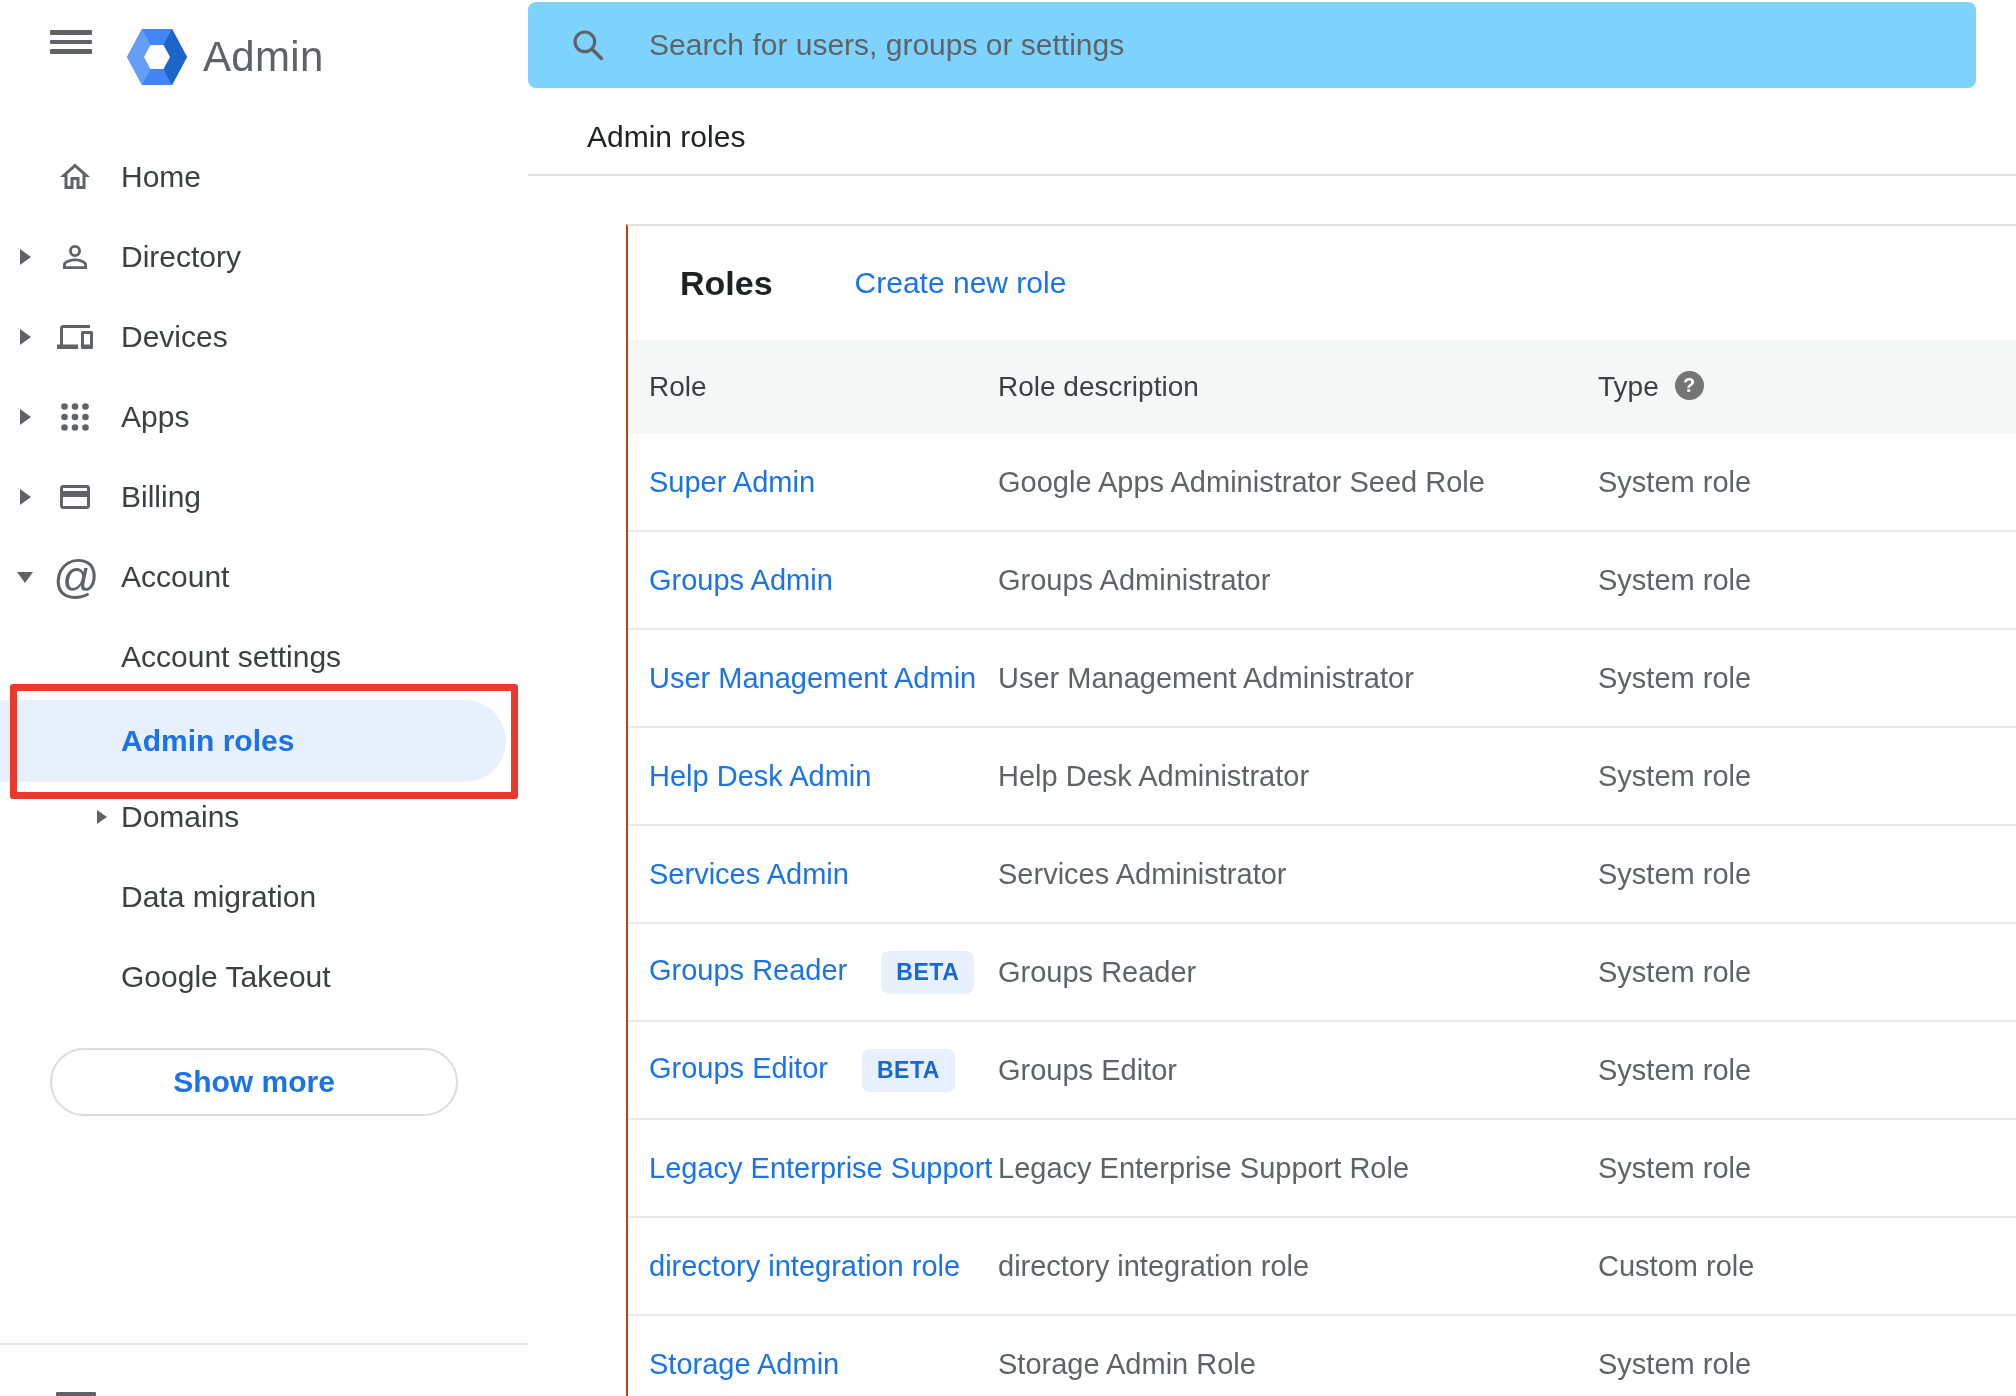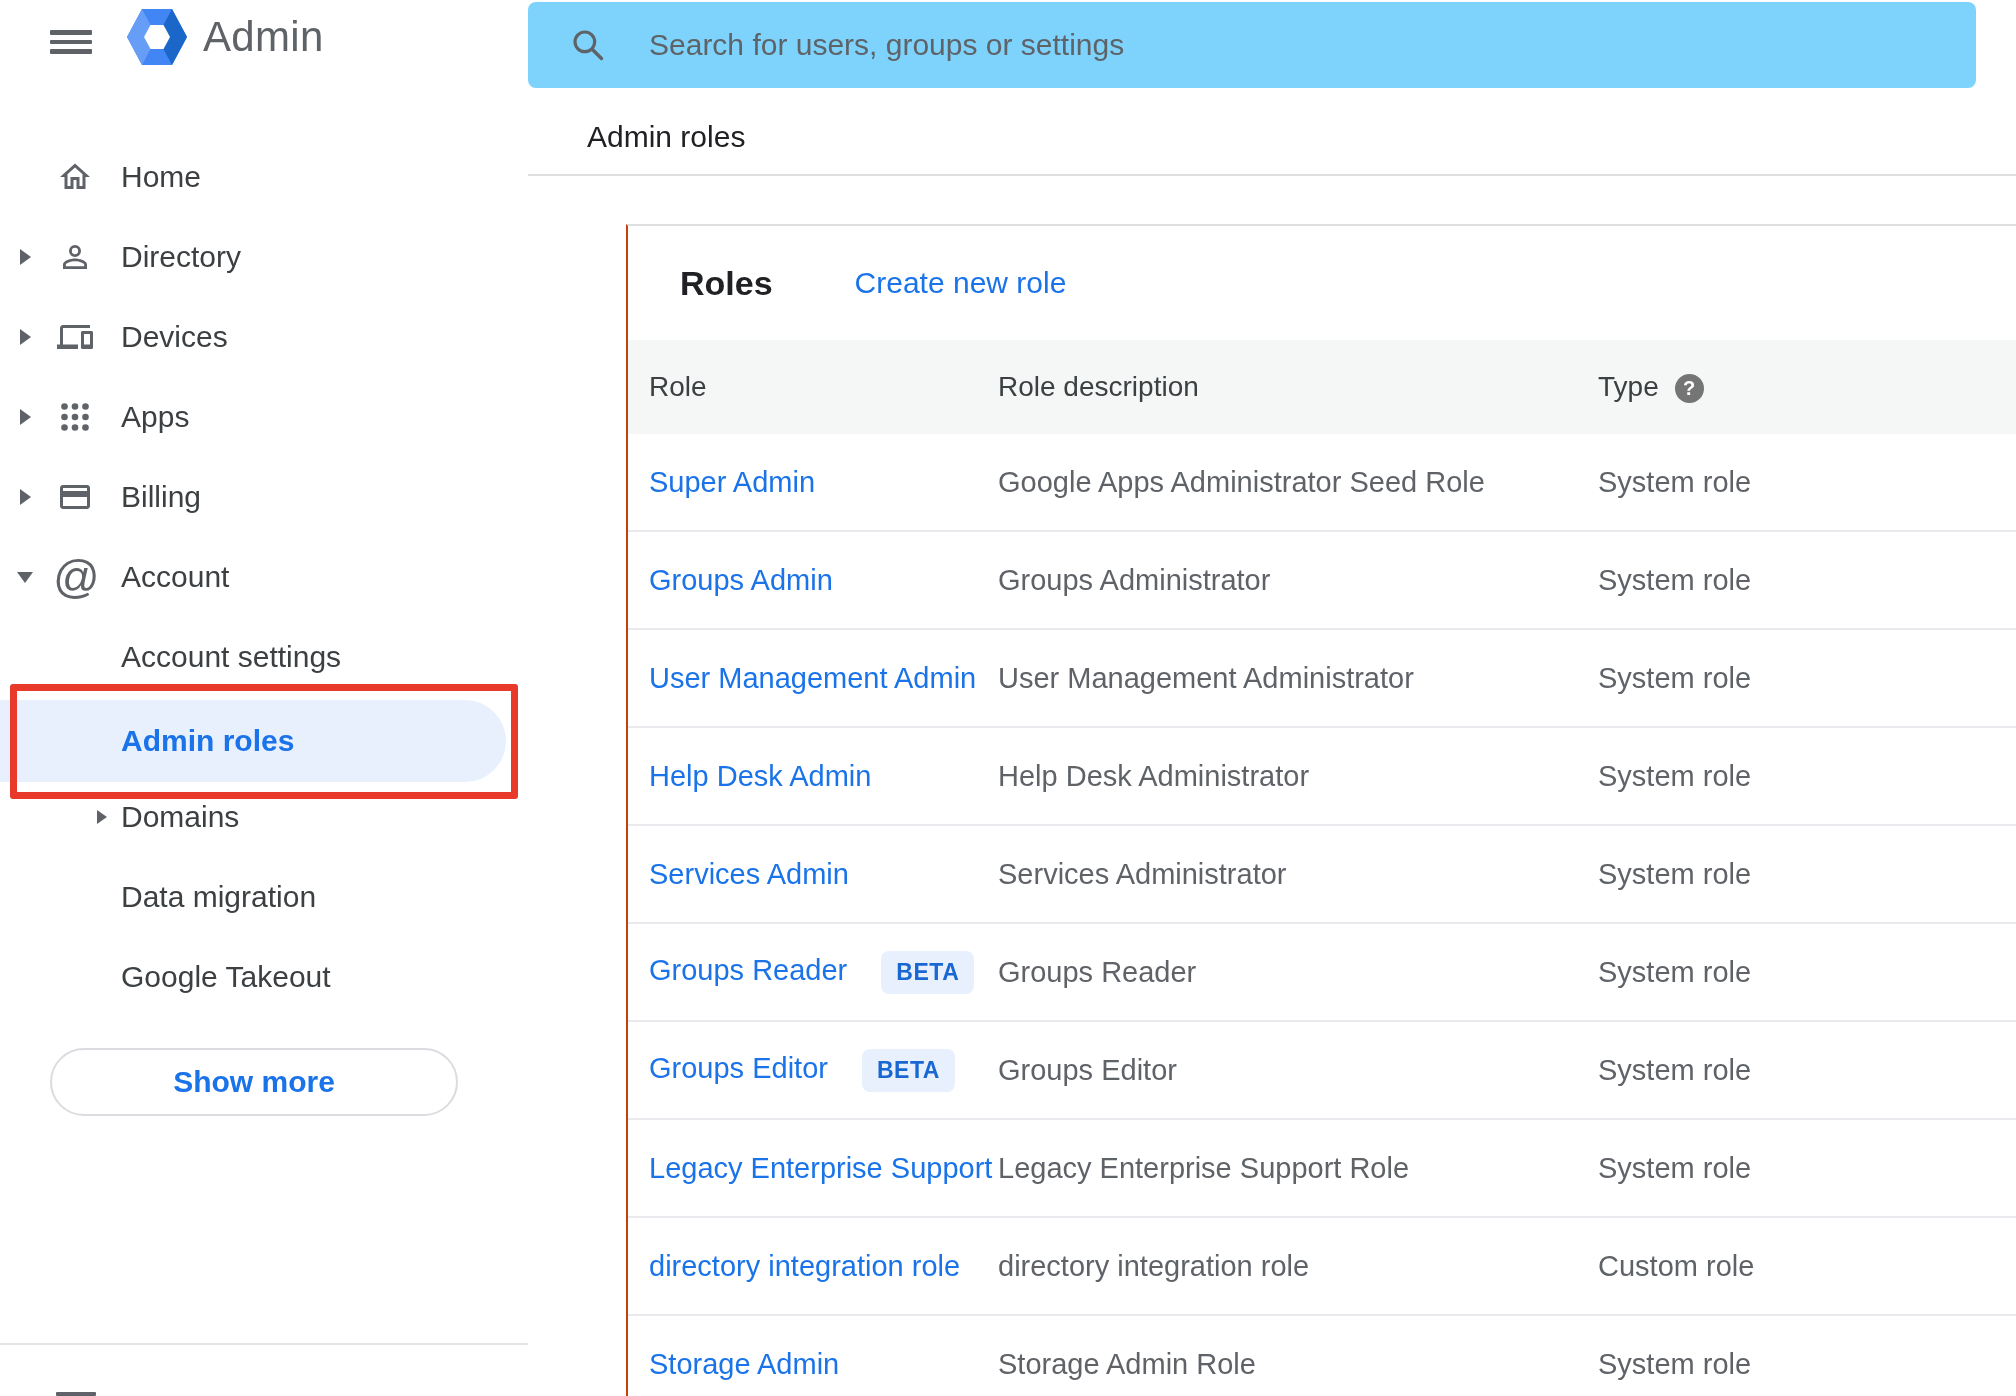--- a/index.html
+++ b/index.html
@@ -12,21 +12,21 @@
   }
   .app { position:relative; width:2016px; height:1396px; }
 
   
   .hamburger { position:absolute; left:50px; top:30px; width:42px; height:24px; cursor:pointer; }
   .hamburger span { display:block; width:42px; height:4.5px; background:#5f6368; border-radius:1px; position:absolute; }
   .hamburger span:nth-child(1){ top:0; }
   .hamburger span:nth-child(2){ top:9.5px; }
   .hamburger span:nth-child(3){ top:19px; }
 
-  .brand { position:absolute; left:127px; top:8px; display:flex; align-items:center; }
+  .brand { position:absolute; left:127px; top:28px; display:flex; align-items:center; }
   .brand-logo { width:60px; height:58px; }
   .brand-name { margin-left:16px; font-size:42px; color:#5f6368; letter-spacing:0.3px; }
 
   
   .searchbar {
     position:absolute; left:528px; top:2px; width:1448px; height:86px;
     background:#7dd3fc; border-radius:8px; display:flex; align-items:center;
   }
   .search-icon { margin-left:41px; width:38px; height:38px; flex:0 0 auto; }
   .search-input {
@@ -88,21 +88,21 @@
   .card-header { height:114px; display:flex; align-items:center; padding-left:52px; }
   .card-title { font-size:34px; font-weight:700; color:#202124; }
   .create-link { margin-left:82px; font-size:30px; color:#1a73e8; cursor:pointer; text-decoration:none; }
 
   .thead {
     height:94px; background:#f5f6f6; display:flex; align-items:center;
     font-size:28px; color:#3c4043;
   }
   .c1 { flex:0 0 370px; padding-left:21px; }
   .c2 { flex:0 0 600px; }
-  .c3 { flex:1; display:flex; align-items:flex-end; }
+  .c3 { flex:1; display:flex; align-items:flex-start; }
 
   .help-icon {
     margin-left:16px; width:29px; height:29px; border-radius:50%;
     background:#757575; color:#fff; font-size:20px; font-weight:700;
     display:inline-flex; align-items:center; justify-content:center; cursor:pointer;
   }
 
   .trow {
     height:98px; display:flex; align-items:center;
     border-bottom:2px solid #e8eaed; font-size:29px;

